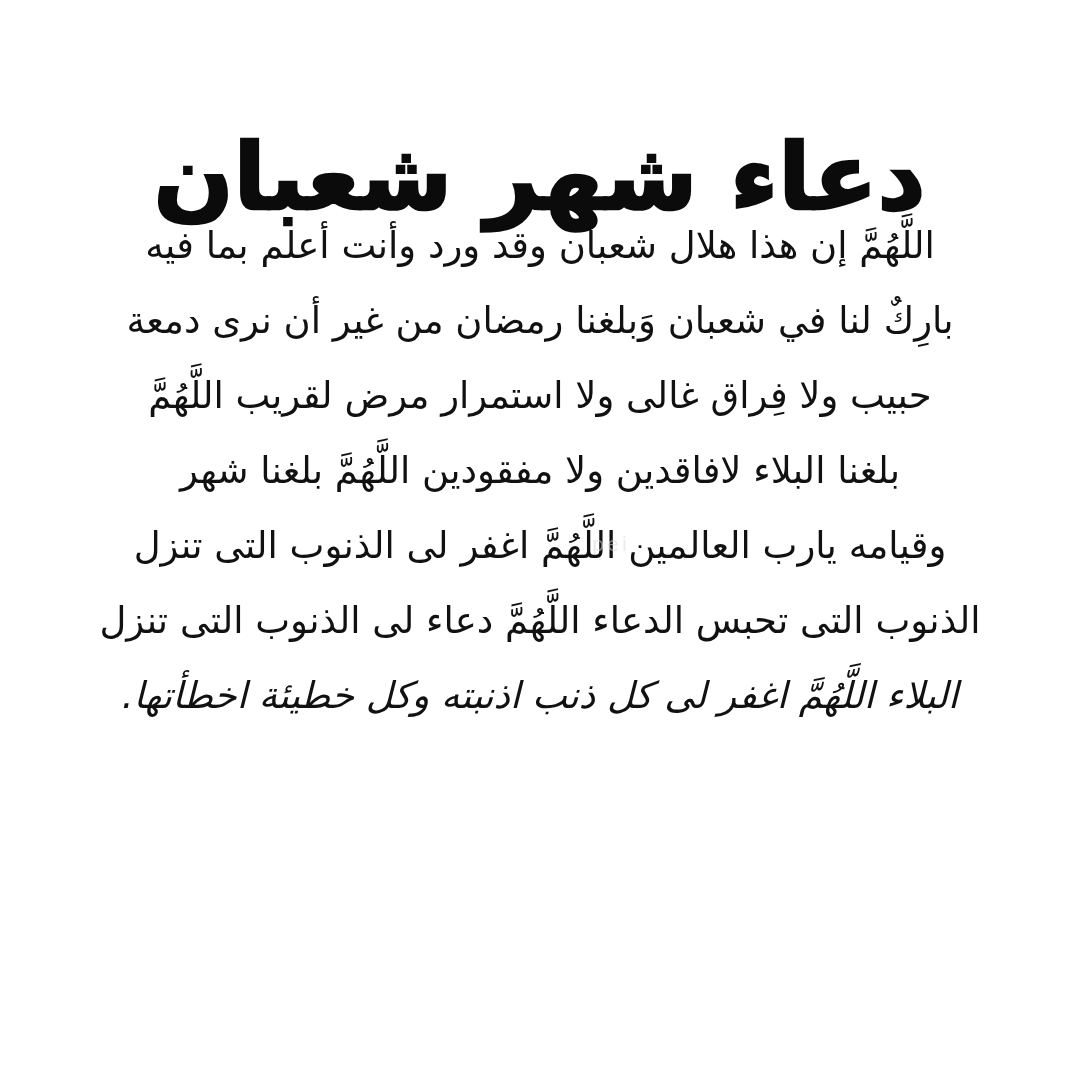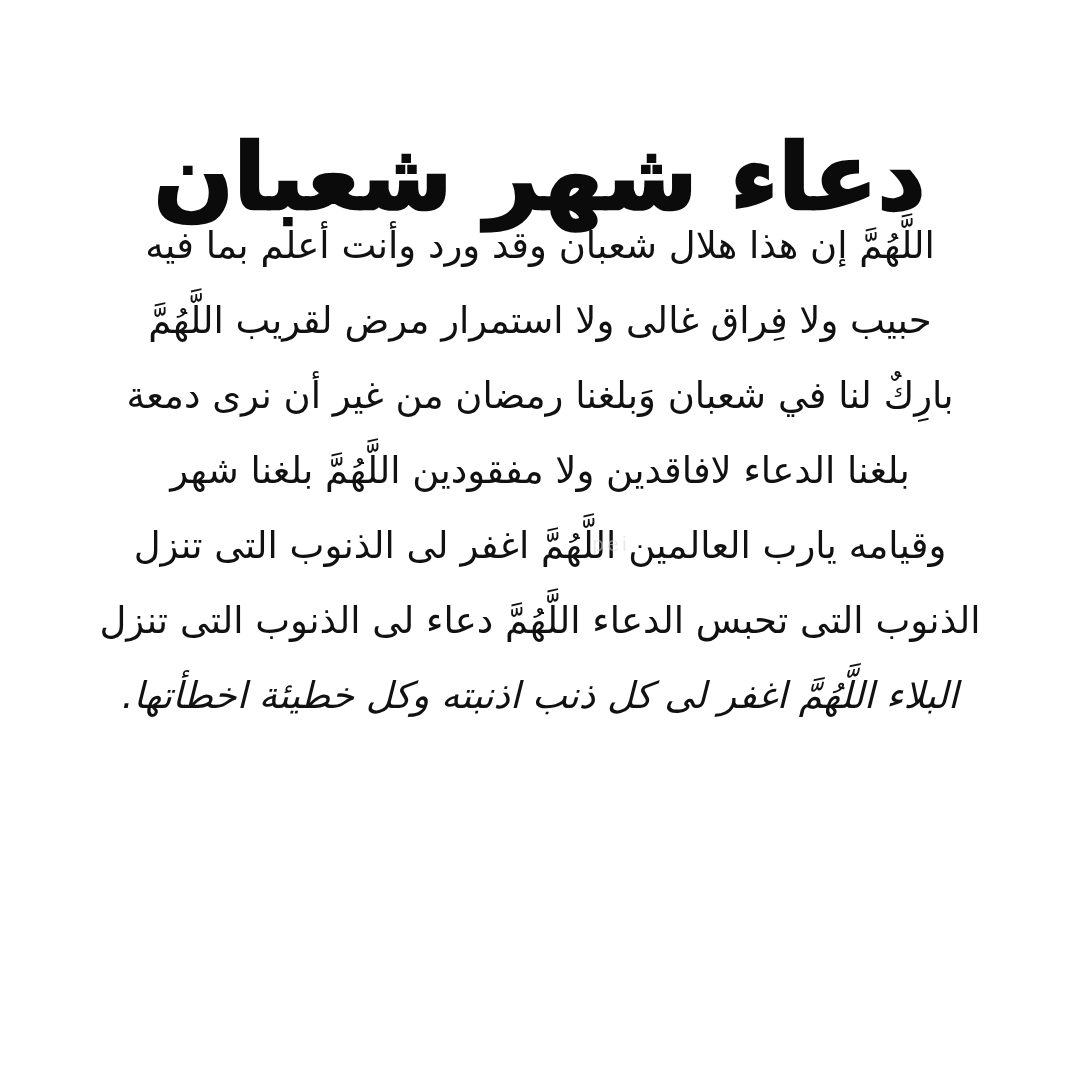--- a/index.html
+++ b/index.html
@@ -103,23 +103,23 @@
 <body>
 
 <div id="page">
 
   <div id="title-area">
     <h1 id="doc-title">دعاء شهر شعبان</h1>
   </div>
 
   <div id="body-area">
     <div class="dua-line">اللَّهُمَّ إن هذا هلال شعبان وقد ورد وأنت أعلم بما فيه</div>
+    <div class="dua-line">بارِكٌ لنا في شعبان وَبلغنا رمضان من غير أن نرى دمعة</div>
     <div class="dua-line">حبيب ولا فِراق غالى ولا استمرار مرض لقريب اللَّهُمَّ</div>
-    <div class="dua-line">بارِكٌ لنا في شعبان وَبلغنا رمضان من غير أن نرى دمعة</div>
-    <div class="dua-line">بلغنا الدعاء لافاقدين ولا مفقودين اللَّهُمَّ بلغنا شهر</div>
+    <div class="dua-line">بلغنا البلاء لافاقدين ولا مفقودين اللَّهُمَّ بلغنا شهر</div>
     <div class="dua-line">وقيامه يارب العالمين اللَّهُمَّ اغفر لى الذنوب التى تنزل</div>
     <div class="dua-line">الذنوب التى تحبس الدعاء اللَّهُمَّ دعاء لى الذنوب التى تنزل</div>
     <div class="dua-line is-last">البلاء اللَّهُمَّ اغفر لى كل ذنب اذنبته وكل خطيئة اخطأتها.</div>
   </div>
 
   <div id="watermark">pei</div>
 
 </div>
 
 </body></html>

